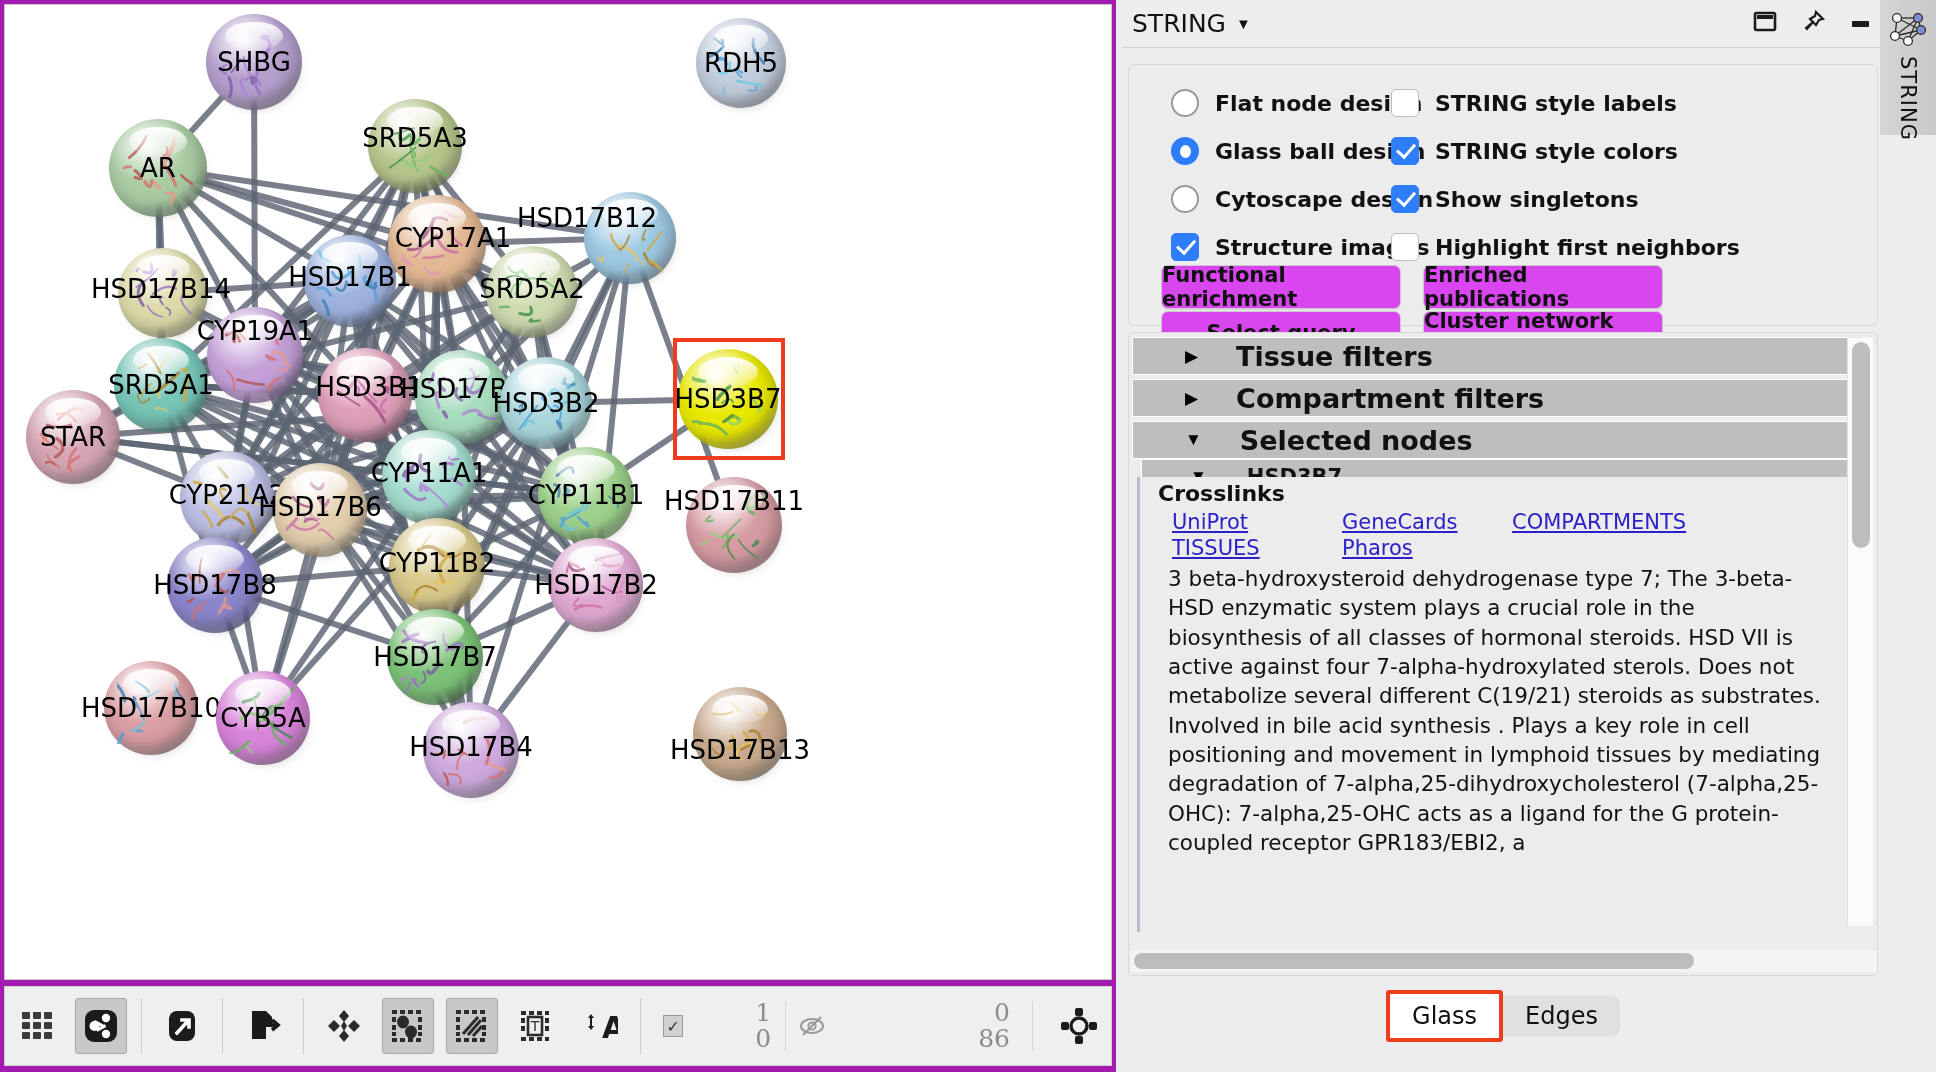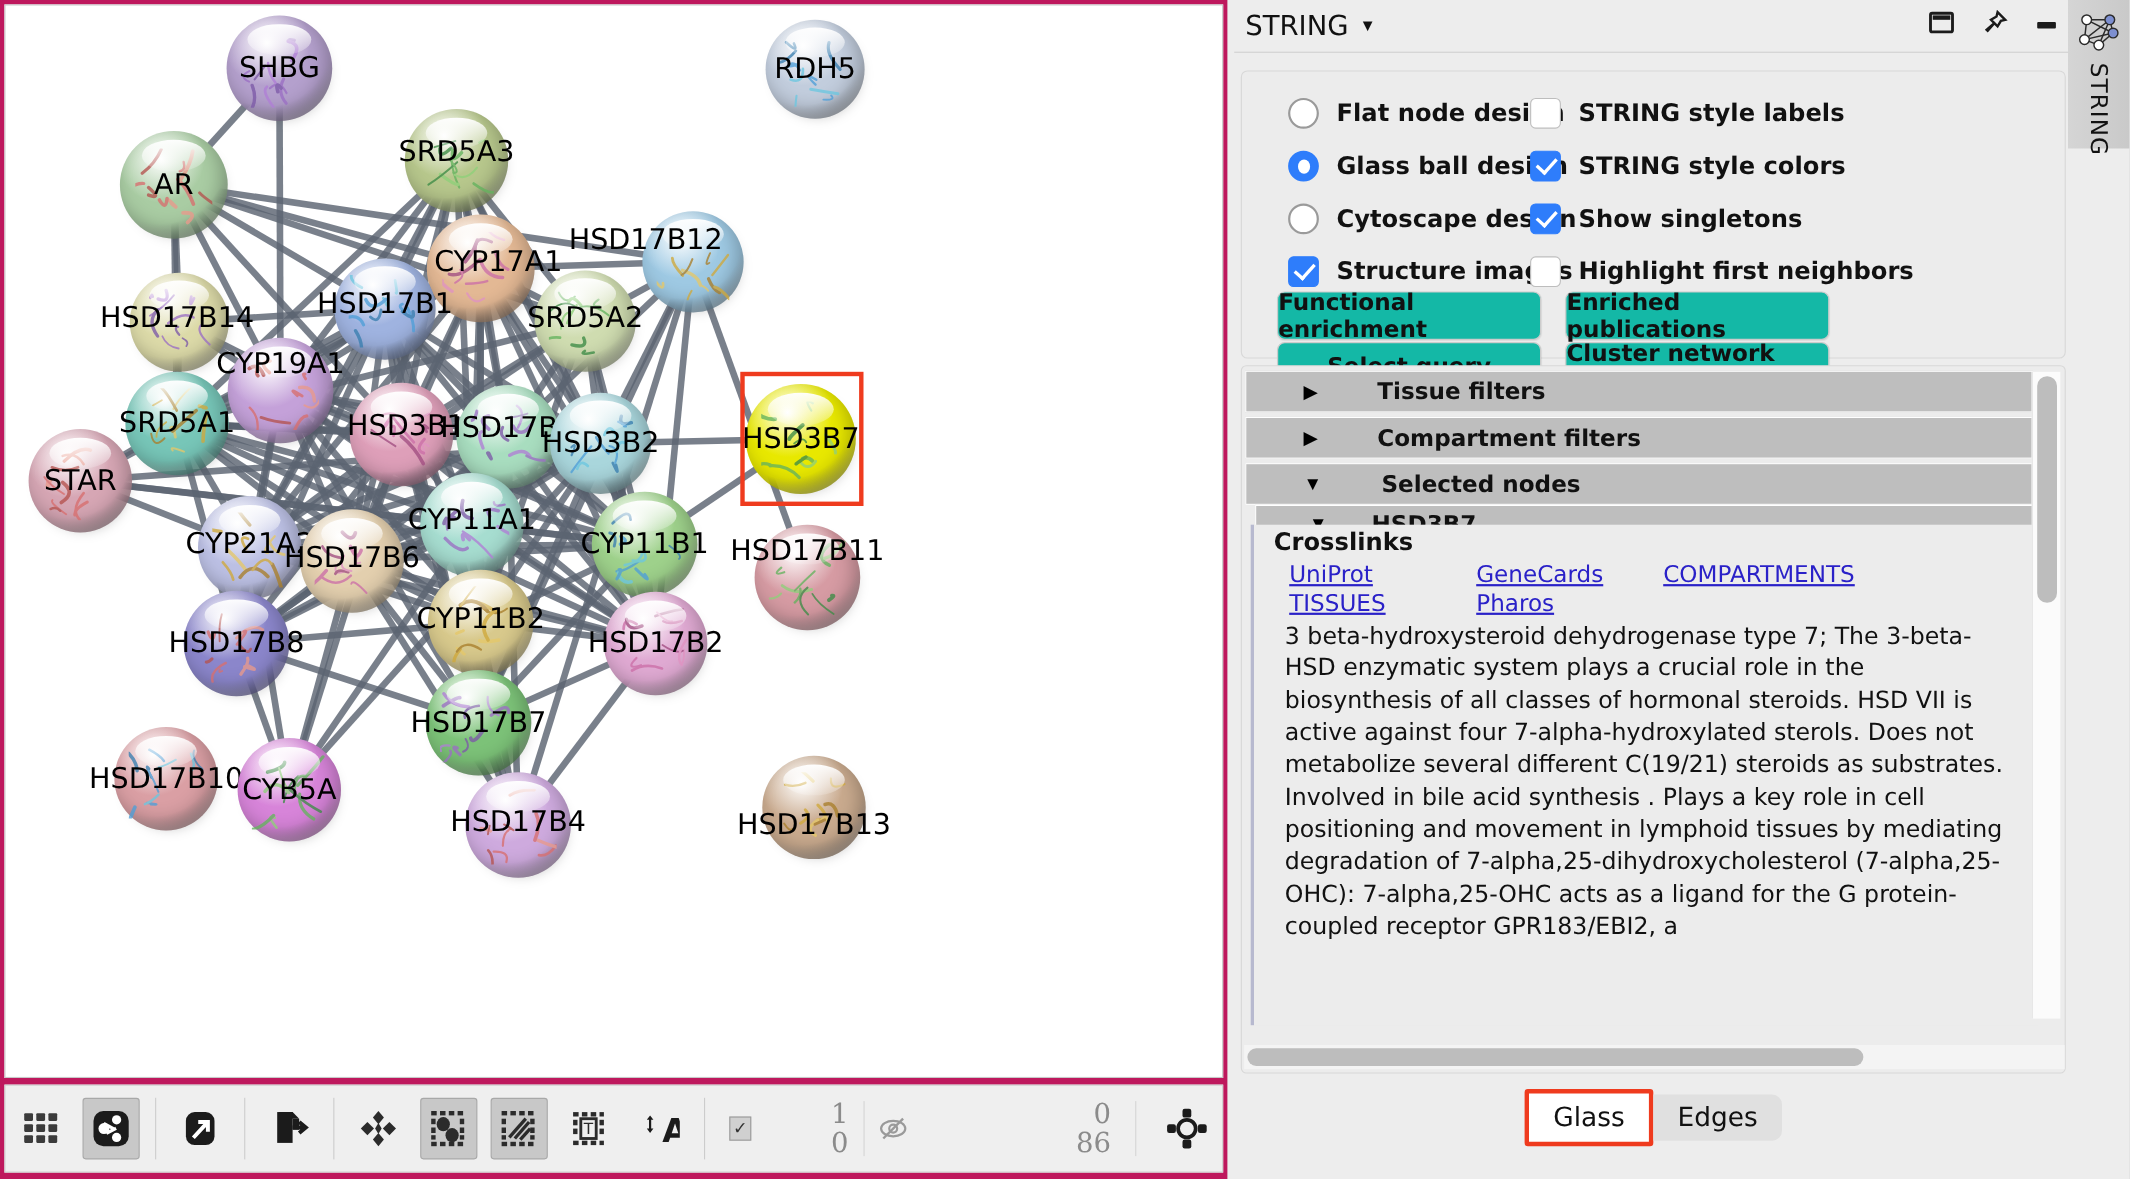--- a/index.html
+++ b/index.html
@@ -8,21 +8,21 @@
     width: 1936px; height: 1072px;
     overflow: hidden;
     background: #d9d9d9;
     font-family: "Liberation Sans", sans-serif;
   }
   #root { position: relative; width: 1936px; height: 1072px; }
 
   
   #network-pane {
     position: absolute; left: 0; top: 0; width: 1116px; height: 1072px;
-    background: #be185d;
+    background: #a21caf;
   }
   #network-canvas {
     position: absolute; left: 4px; top: 4px; width: 1108px; height: 976px;
     background: #ffffff;
     border: 1px solid #c8c8c8;
     overflow: hidden;
   }
   #edges-svg { position: absolute; left: 0; top: 0; width: 100%; height: 100%; }
 
   .node {
@@ -159,21 +159,21 @@
   .checkbox.on { background: #2e7dfb; border-color: #2e7dfb; }
   .checkbox.on::after {
     content: ""; width: 8px; height: 15px;
     border: solid #fff; border-width: 0 3px 3px 0;
     transform: rotate(42deg) translate(-1px,-2px);
   }
 
   .panel-btn {
     position: absolute;
     height: 44px;
-    background: #14b8a6;
+    background: #d946ef;
     border: 1px solid #cccccc;
     border-radius: 7px;
     display: flex; align-items: center; justify-content: center;
     font-size: 21px; font-weight: bold; color: #111;
     font-family: "DejaVu Sans", sans-serif;
     box-shadow: 0 1px 1px rgba(0,0,0,0.08);
   }
 
   #filters-area {
     position: absolute; left: 12px; top: 332px; width: 750px; height: 644px;
@@ -182,21 +182,21 @@
     border-radius: 5px;
   }
   .accordion-bar {
     position: absolute; left: 3px; height: 38px;
     background: #bebebe;
     border: 1px solid #ffffff;
     display: flex; align-items: center;
   }
   .accordion-bar .tri { margin-left: 52px; font-size: 17px; color: #000; }
   .accordion-bar .atitle {
-    margin-left: 54px; font-size: 21px; font-weight: bold; color: #111;
+    margin-left: 38px; font-size: 27px; font-weight: bold; color: #111;
     font-family: "DejaVu Sans", sans-serif;
   }
   .subaccordion {
     position: absolute; height: 36px;
     background: #bebebe;
     border: 1px solid #ffffff;
     display: flex; align-items: center;
   }
   .subaccordion .tri { margin-left: 48px; font-size: 17px; color: #000; }
   .subaccordion .atitle {

